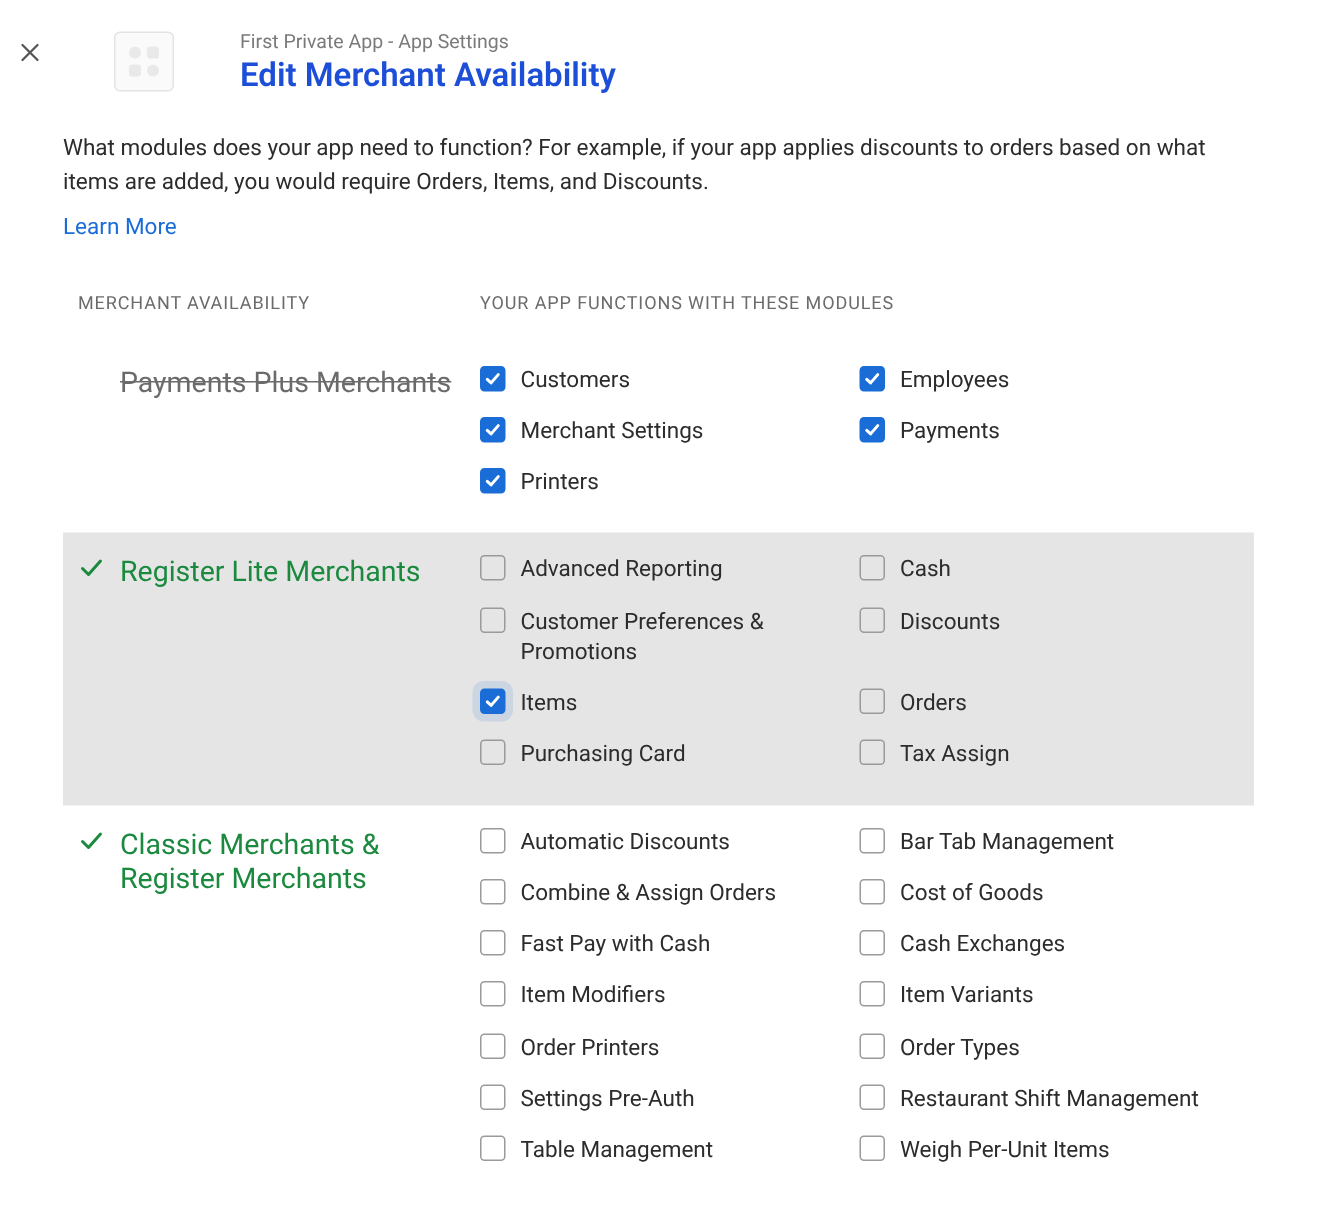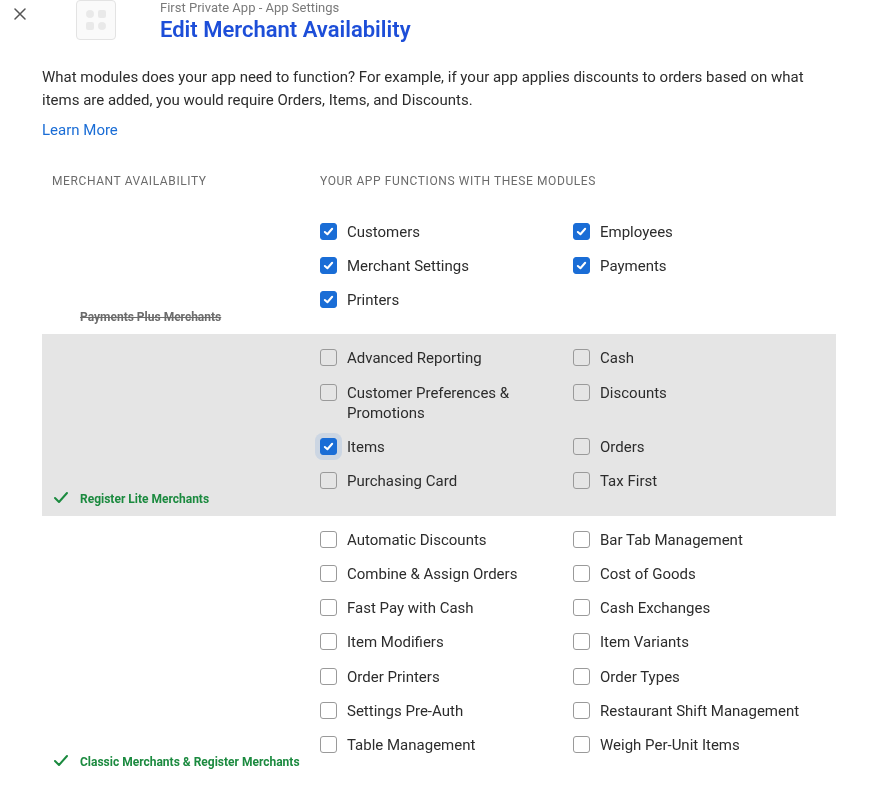--- a/index.html
+++ b/index.html
@@ -7,21 +7,21 @@
     margin: 0;
     font-family: -apple-system, BlinkMacSystemFont, "Segoe UI", Roboto, Helvetica, Arial, sans-serif;
     background: #fff;
     color: #2c2c2c;
     font-size: 14px;
     width: 878px;
   }
   .header-row {
     display: flex;
     align-items: flex-start;
-    padding: 0 12px 0 12px;
+    padding: 21px 12px 0 12px;
     gap: 28px;
   }
   .close-btn {
     width: 16px; height: 16px;
     display: flex; align-items: center; justify-content: center;
     cursor: pointer;
     color: #555;
     margin-top: 6px;
     margin-right: 20px;
   }
@@ -69,24 +69,24 @@
   }
   .col-merchant { width: 268px; flex: 0 0 268px; padding-right: 16px; }
   .col-modules { flex: 1; }
   .tier {
     display: flex;
     padding: 14px 10px 10px 10px;
   }
   .tier.highlight { background: #e5e5e5; }
   .tier .col-merchant {
     display: flex;
-    align-items: flex-end;
+    align-items: flex-start;
     gap: 10px;
-    font-size: 12px;
-    font-weight: 700;
+    font-size: 19px;
+    font-weight: 400;
   }
   .check-icon {
     width: 18px; flex: 0 0 18px;
     display: flex; justify-content: center;
     margin-top: 2px;
   }
   .merchant-name.struck {
     color: #6b6b6b;
     text-decoration: line-through;
   }
@@ -247,21 +247,21 @@
             <div class="module">
               <div class="checkbox"></div>
               <div class="module-label">Orders</div>
             </div>
             <div class="module">
               <div class="checkbox"></div>
               <div class="module-label">Purchasing Card</div>
             </div>
             <div class="module">
               <div class="checkbox"></div>
-              <div class="module-label">Tax First</div>
+              <div class="module-label">Tax Assign</div>
             </div>
           </div>
         </div>
       </div>
       <div class="tier">
         <div class="col-merchant">
           <div class="check-icon">
             <svg width="16" height="16" viewBox="0 0 16 16">
               <path d="M2 8 L6 12 L14 3" stroke="#1b8a3f" stroke-width="2" fill="none" stroke-linecap="round" stroke-linejoin="round"></path>
             </svg>

